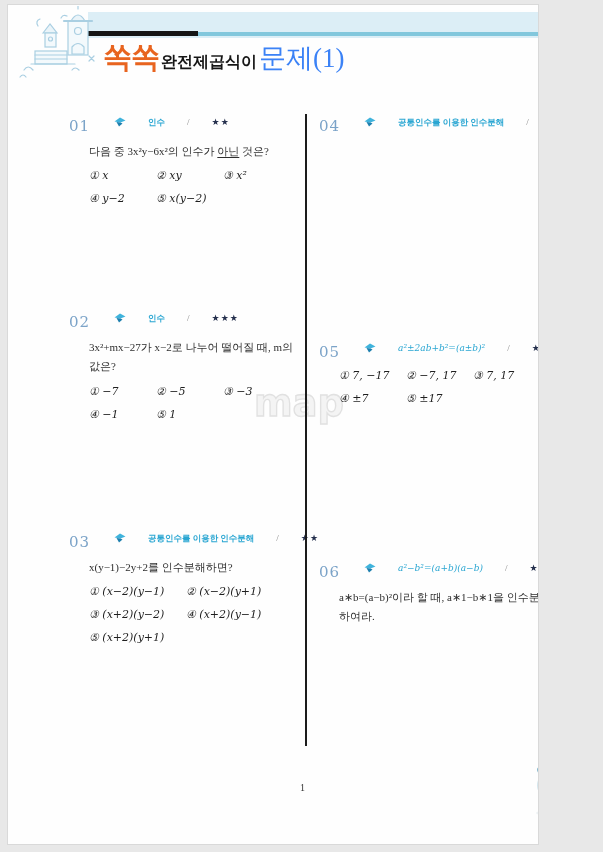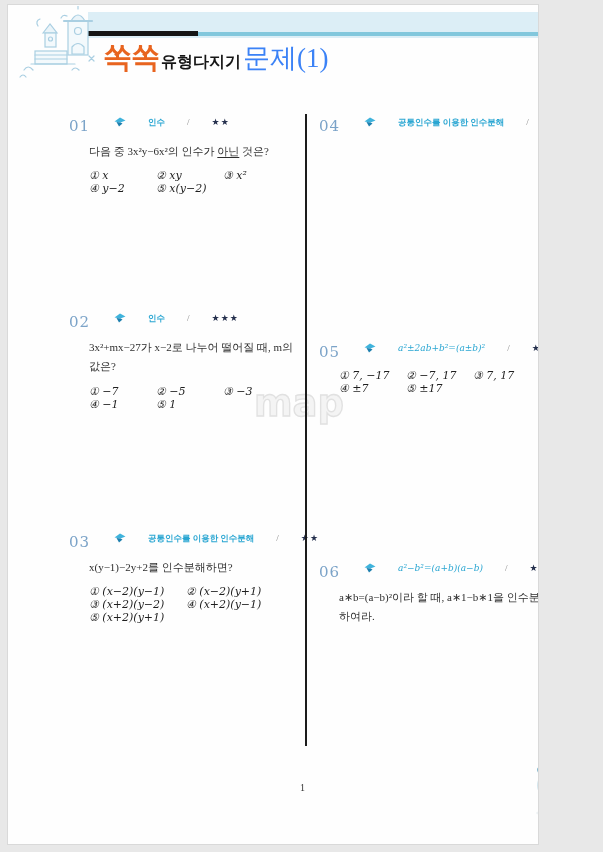--- a/index.html
+++ b/index.html
@@ -77,21 +77,21 @@
   .sep   { color:#8a8a8a; font-size:9px; margin:0 4px; }
   .stars { color:#25304d; font-size:9px; letter-spacing:1px; }
 
   .prob-body { margin-left:20px; margin-top:7px; }
   .question {
     font-size:11px; color:#2e2e2e; line-height:1.75; margin:0;
   }
   .underline { text-decoration:underline; text-underline-offset:2px; }
 
   .choices {
-    display:grid; margin-top:8px; row-gap:0;
+    display:grid; margin-top:8px; row-gap:10px;
     font-size:11px; color:#1f1f1f;
   }
   .choices.cols3 { grid-template-columns:67px 67px 1fr; }
   .choices.cols2 { grid-template-columns:97px 1fr; }
   .choice {
     font-style:italic;
     font-family:"DejaVu Serif", serif;
     white-space:nowrap;
   }
 
@@ -127,21 +127,21 @@
       <path d="M17,58 h44"></path>
       <path d="M10,64 q4,-6 9,0"></path>
       <path d="M6,71 q3,-4 6,0 M58,64 q3,-4 7,0"></path>
       <path d="M75,50 l5,5 M80,50 l-5,5"></path>
       <path d="M24,20 q-3,-5 2,-7 M47,12 q2,-4 6,-2"></path>
     </svg>
   </div>
 
   <div class="title-row">
     <span class="title-accent">쏙쏙</span>
-    <span class="title-mid">유형다지기</span>
+    <span class="title-mid">완전제곱식이</span>
     <span class="title-main">문제(1)</span>
   </div>
 
   <div class="watermark">
     <div>map</div>
   </div>
 
   <div class="divider"></div>
 
   <div class="problem p01">

